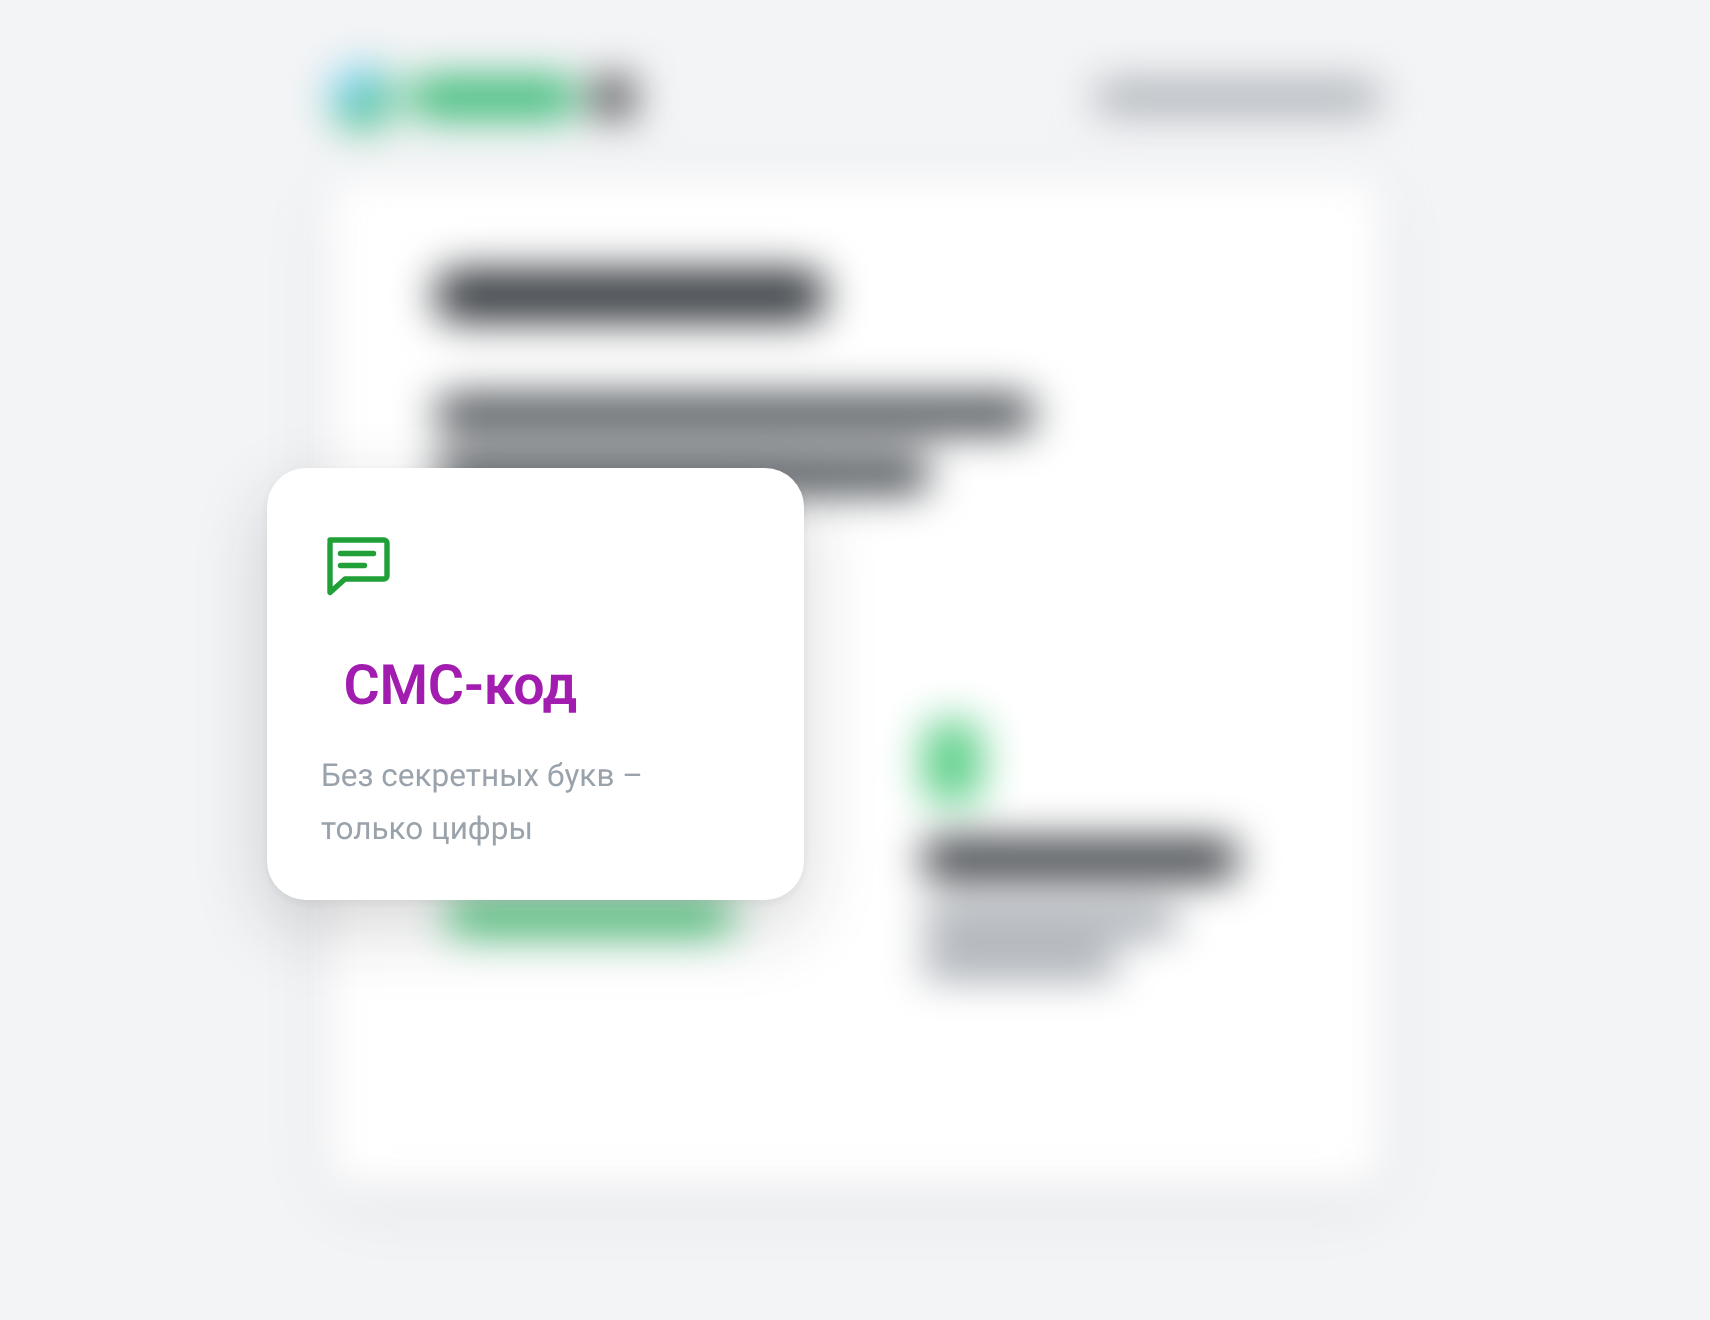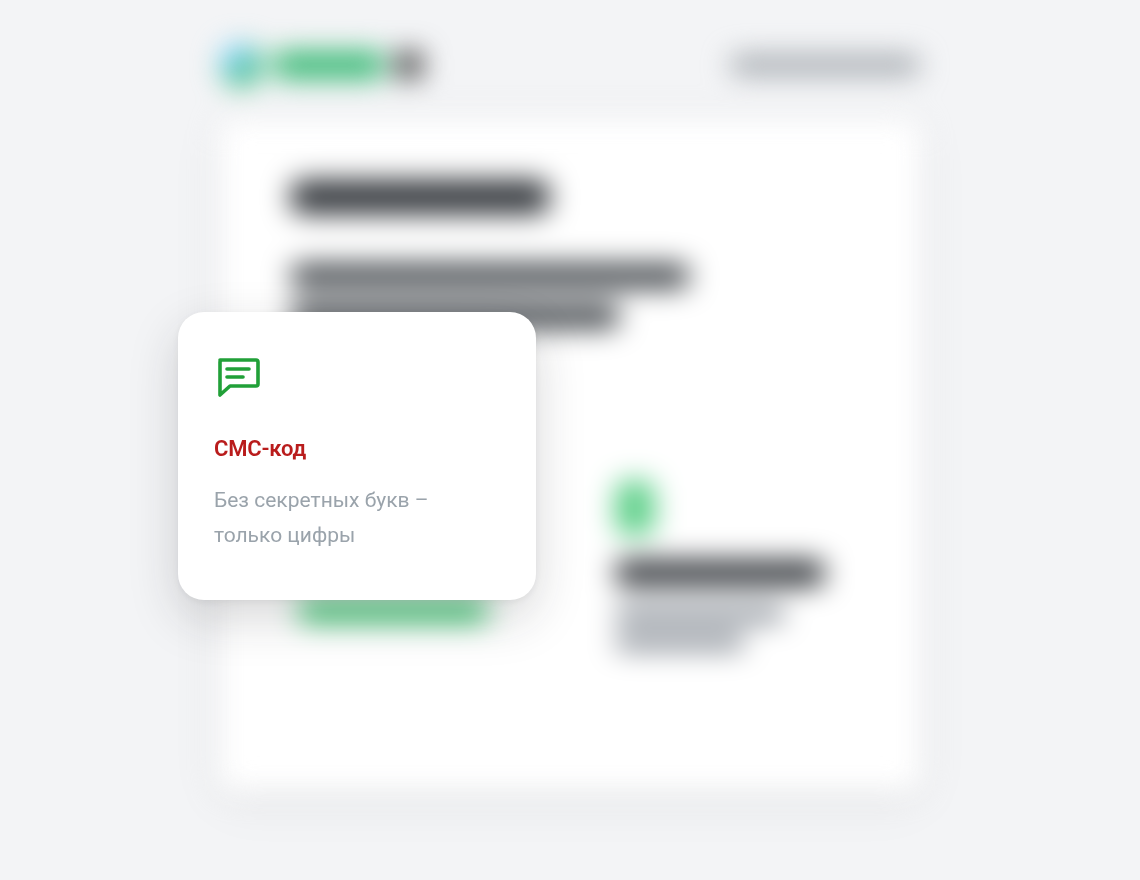--- a/index.html
+++ b/index.html
@@ -90,25 +90,26 @@
     width: 358px;
     height: 288px;
     background: #fff;
     border-radius: 26px;
     box-shadow: 0 18px 50px rgba(31, 35, 40, 0.18), 0 2px 6px rgba(31,35,40,0.06);
     padding: 42px 36px 36px 36px;
     z-index: 10;
   }
   .card .icon { color: #21A038; margin-bottom: 34px; }
   .card h2 {
-    color: #b91c1c;
-    font-size: 22px;
+    color: #a21caf;
+    font-size: 37px;
     font-weight: 650;
     letter-spacing: -0.2px;
     margin-bottom: 22px;
+    margin-left: 15px;
   }
   .card p {
     color: #9aa3ab;
     font-size: 21px;
     line-height: 1.65;
     font-weight: 400;
   }
 </style>
 </head>
 <body>

